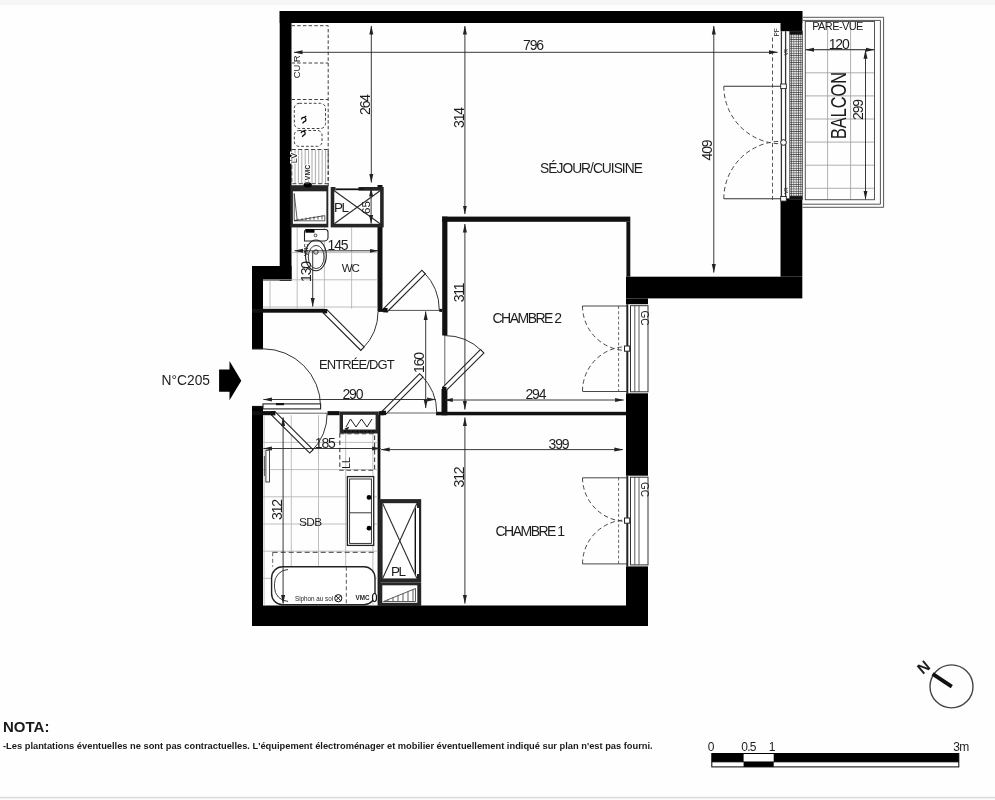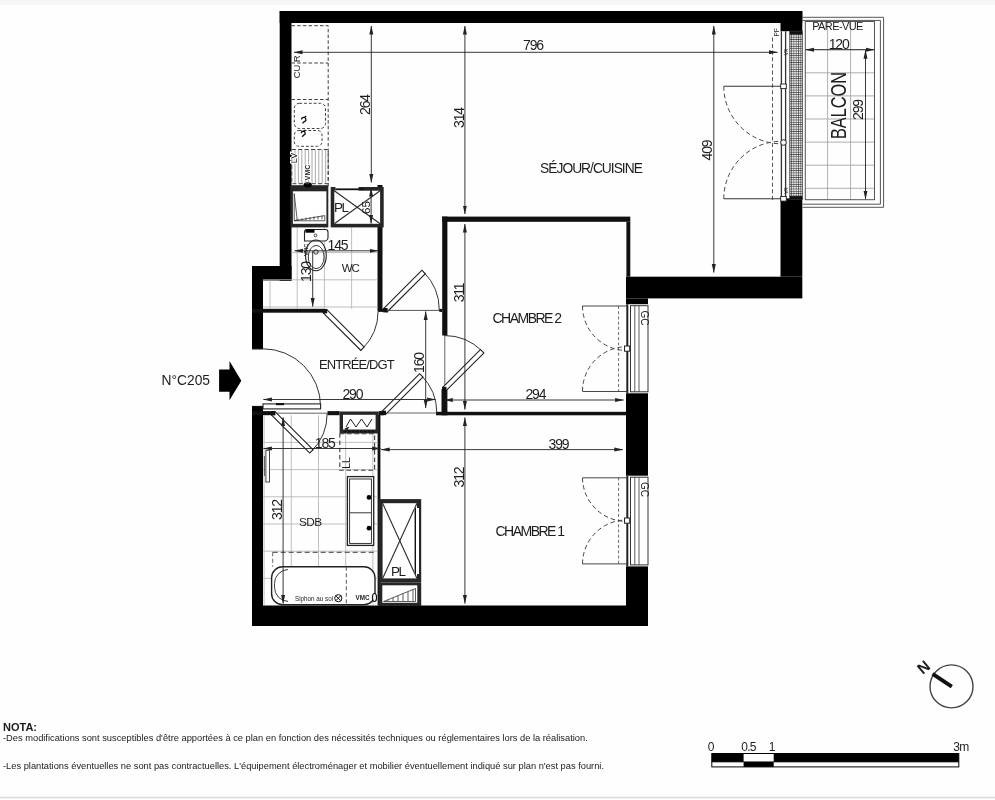--- a/index.html
+++ b/index.html
@@ -466,17 +466,16 @@
 </g>
 <text x="711" y="750.5" font-size="12" text-anchor="middle">0</text>
 <text x="748.5" y="750.5" font-size="12" letter-spacing="-0.8" text-anchor="middle">0.5</text>
 <text x="772" y="750.5" font-size="12" text-anchor="middle">1</text>
 <text x="961" y="750.5" font-size="12" letter-spacing="-0.5" text-anchor="middle">3m</text>
 
 <rect x="0" y="796.8" width="995" height="1.6" fill="#dcdcdc"></rect>
 </svg>
 
 <div id="nota">
-<div style="font-weight:bold;font-size:11px;margin-bottom:1px;">NOTA:</div>
-<div>-Des modifications sont susceptibles d'être apportées à ce plan en fonction des nécessités techniques ou réglementaires lors de la réalisation.</div>
-<div style="margin-top:18px;">-Les plantations éventuelles ne sont pas contractuelles. L'équipement électroménager et mobilier éventuellement indiqué sur plan n'est pas fourni.</div>
+<div style="font-weight:bold;font-size:15px;margin-bottom:1px;">NOTA:</div>
+<div style="margin-top:9px;font-weight:bold;">-Les plantations éventuelles ne sont pas contractuelles. L'équipement électroménager et mobilier éventuellement indiqué sur plan n'est pas fourni.</div>
 </div>
 </div>
 
 </body></html>

